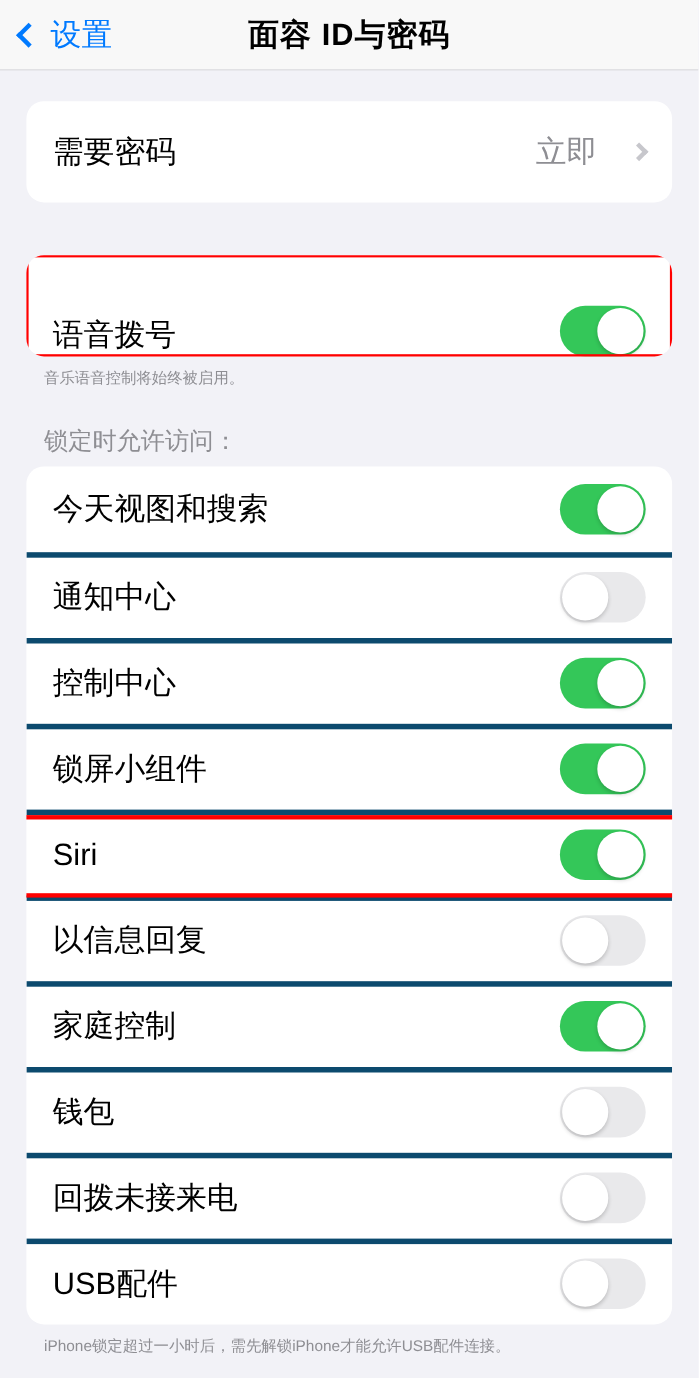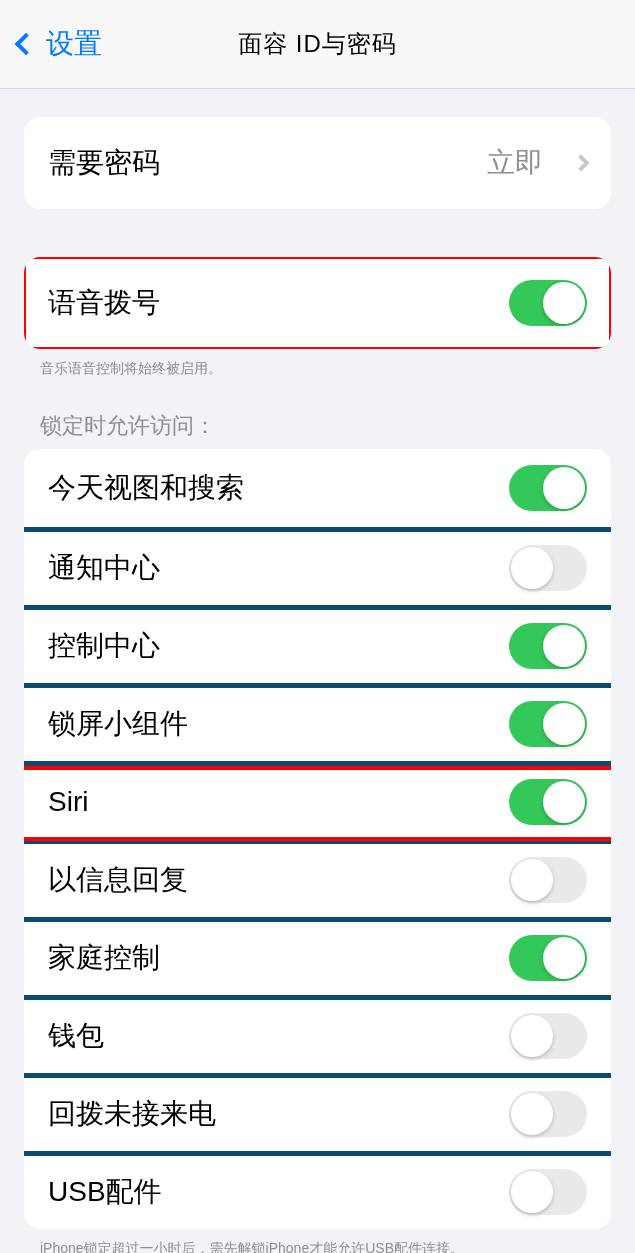--- a/index.html
+++ b/index.html
@@ -9,21 +9,21 @@
       -webkit-font-smoothing: antialiased;
     }
     html, body {
       width: 635px;
       height: 1253px;
       background: #f2f2f7;
       font-family: -apple-system, "PingFang SC", "Helvetica Neue", Arial, sans-serif;
       overflow: hidden;
     }
     .nav {
-      height: 89px;
+      height: 64px;
       background: #f8f8f8;
       border-bottom: 1px solid #d8d8dc;
       display: flex;
       align-items: center;
       position: relative;
     }
     .nav-back {
       display: flex;
       align-items: center;
       padding-left: 10px;
@@ -38,22 +38,22 @@
       height: 16px;
       border-left: 4px solid #007aff;
       border-bottom: 4px solid #007aff;
       transform: rotate(45deg);
       margin-right: 12px;
       margin-left: 8px;
     }
     .nav-title {
       flex: 1;
       text-align: center;
-      font-size: 24px;
-      font-weight: 400;
+      font-size: 28px;
+      font-weight: 700;
       letter-spacing: 1px;
     }
 
     .content {
       padding: 0;
     }
 
     .group {
       margin: 30px 24px 0;
       background: #fff;
@@ -177,21 +177,21 @@
 
   <div class="group first">
     <div class="row" style="min-height:92px;gap:32px;">
       <div class="row-label">需要密码</div>
       <div class="row-value">立即</div>
       <div class="chevron-right"></div>
     </div>
   </div>
 
   <div class="group highlight-box" style="margin-top:48px;">
-    <div class="row" style="min-height:92px;">
+    <div class="row" style="min-height:92px;align-items:flex-end;">
       <div class="row-label">语音拨号</div>
       <div class="toggle on">
         <div class="toggle-knob"></div>
       </div>
     </div>
   </div>
   <div class="footer-text">音乐语音控制将始终被启用。</div>
 
   <div class="section-header">锁定时允许访问：</div>
   <div class="group" style="margin-top:8px;">

